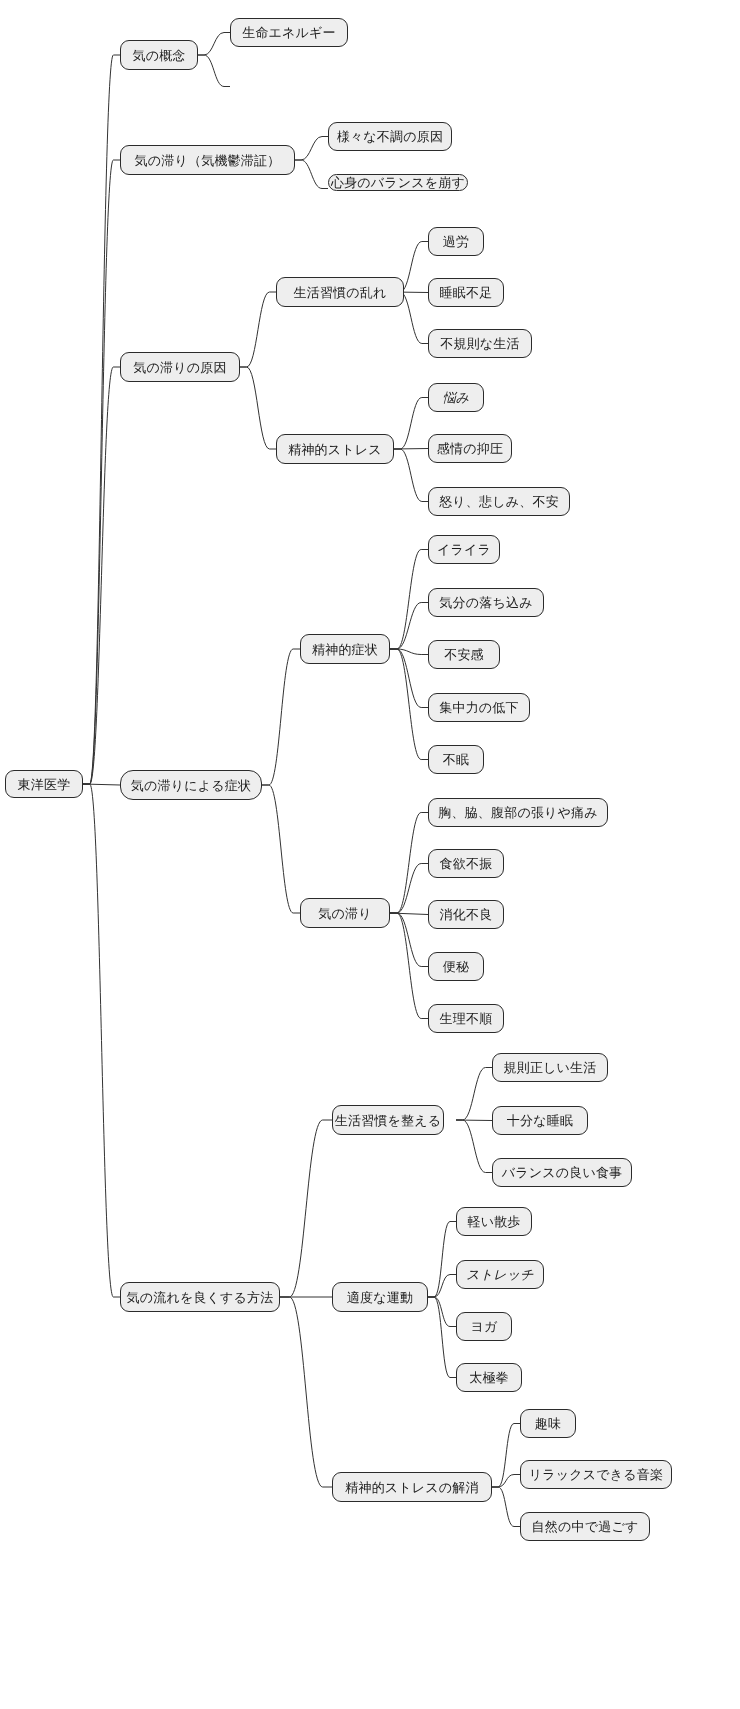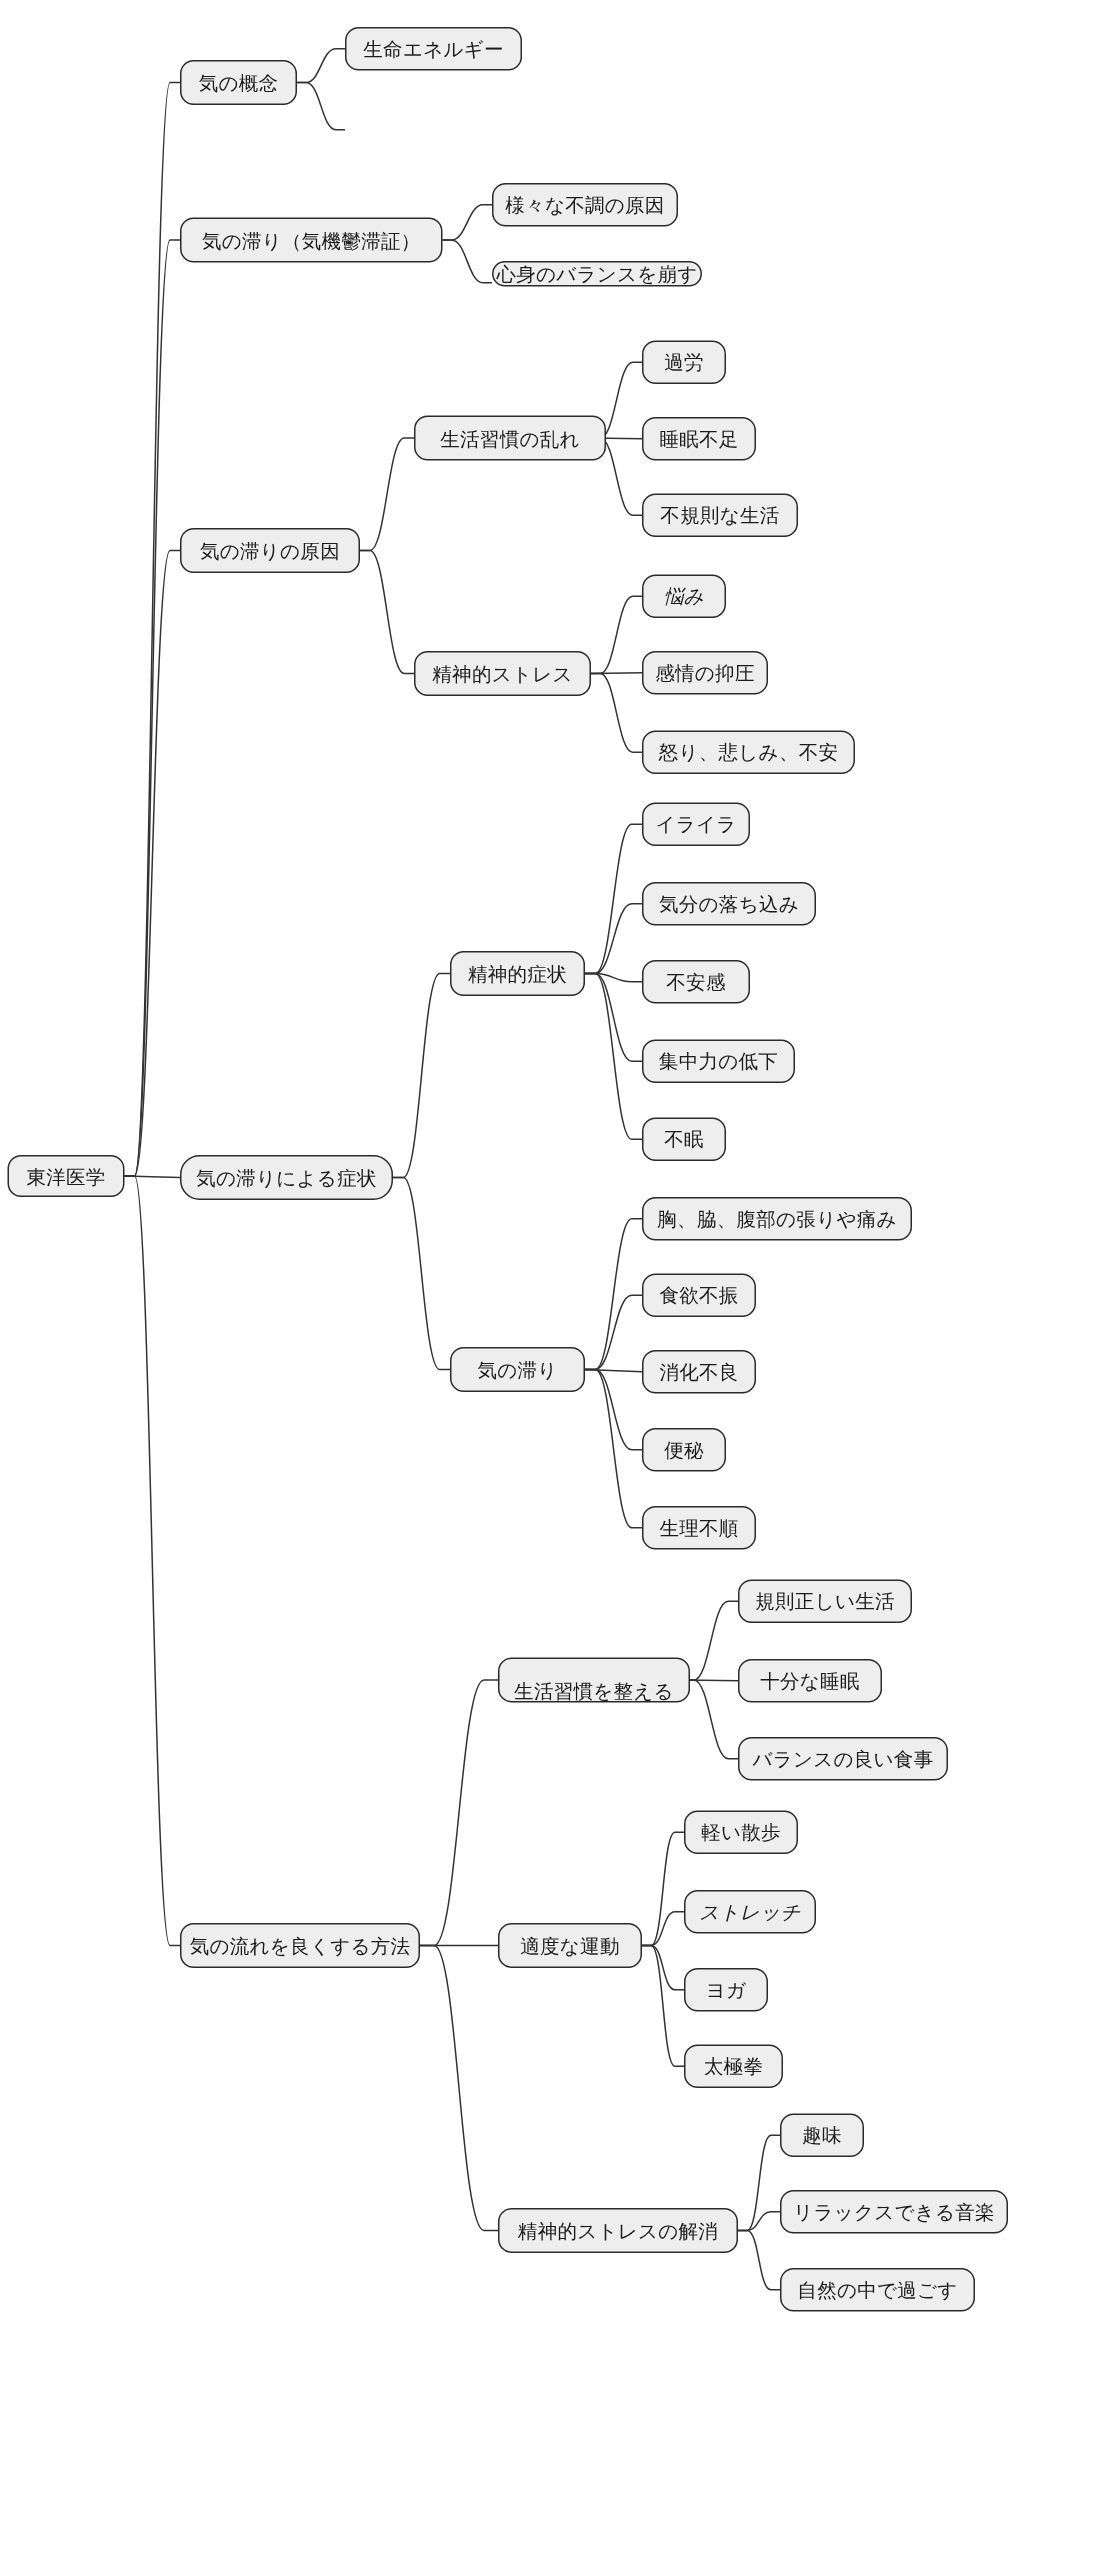--- a/index.html
+++ b/index.html
@@ -183,21 +183,21 @@
       </div>
       <div class="node" style="left: 428px; top: 952px; width: 56px; height: 29px;">
         <span class="node-label">便秘</span>
       </div>
       <div class="node" style="left: 428px; top: 1004px; width: 76px; height: 29px;">
         <span class="node-label">生理不順</span>
       </div>
       <div class="node" style="left: 120px; top: 1282px; width: 160px; height: 30px;">
         <span class="node-label">気の流れを良くする方法</span>
       </div>
-      <div class="node" style="left: 332px; top: 1105px; width: 128px; height: 30px; align-items: flex-end;">
+      <div class="node" style="left: 332px; top: 1105px; width: 112px; height: 30px;">
         <span class="node-label">生活習慣を整える</span>
       </div>
       <div class="node" style="left: 492px; top: 1053px; width: 116px; height: 29px;">
         <span class="node-label">規則正しい生活</span>
       </div>
       <div class="node" style="left: 492px; top: 1106px; width: 96px; height: 29px;">
         <span class="node-label">十分な睡眠</span>
       </div>
       <div class="node" style="left: 492px; top: 1158px; width: 140px; height: 29px;">
         <span class="node-label">バランスの良い食事</span>

